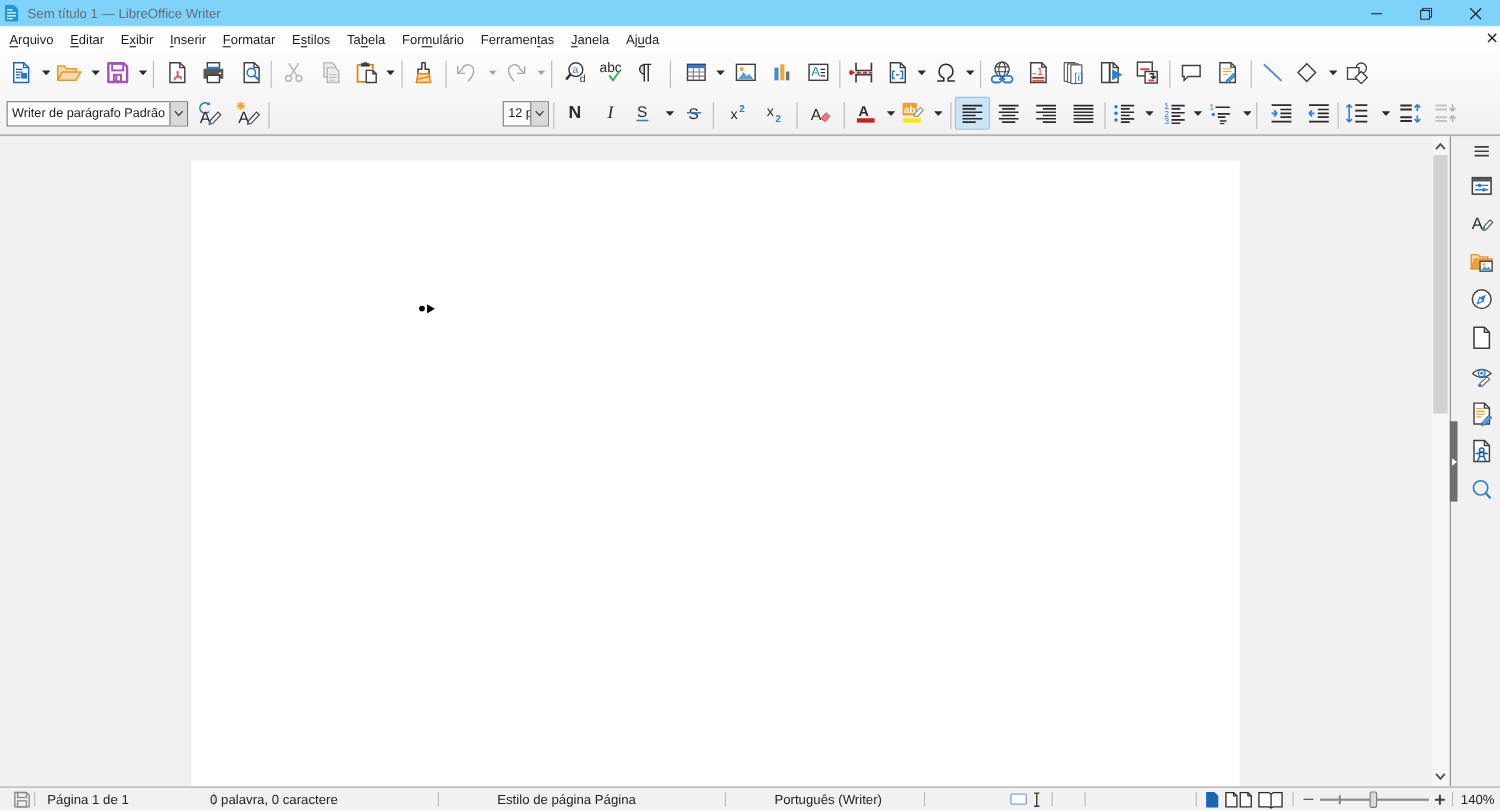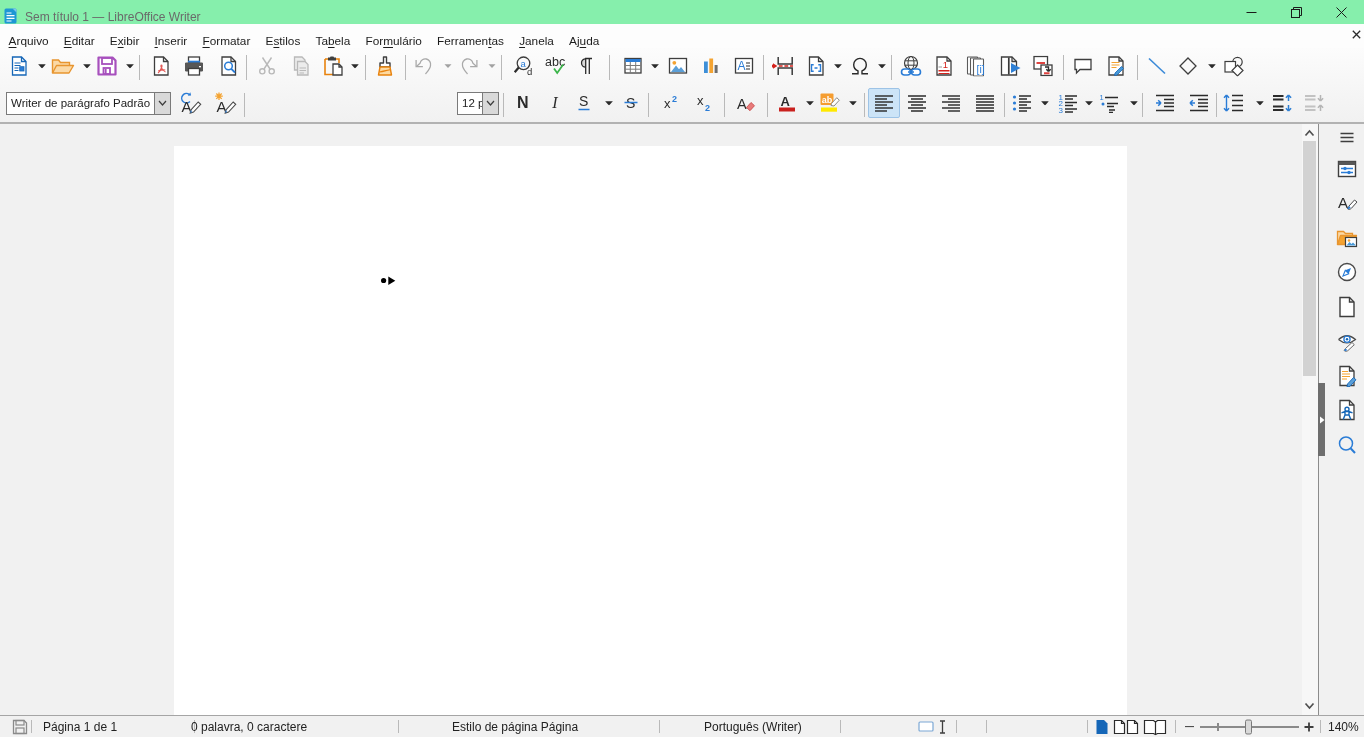--- a/index.html
+++ b/index.html
@@ -1,18 +1,18 @@
 <!DOCTYPE html>
 <html><head><meta charset="utf-8"><style>
 *{margin:0;padding:0;box-sizing:border-box}
 body{width:1364px;height:737px;font-family:"Liberation Sans",sans-serif;overflow:hidden;background:#fff;position:relative}
-.titlebar{height:24px;background:#86efac;display:flex;align-items:flex-end;position:relative}
+.titlebar{height:24px;background:#7dd3fc;display:flex;align-items:center;position:relative}
 .title{color:#6a6a6a;font-size:12px;margin-left:8px}
 .winbtns{position:absolute;right:0;top:0;height:24px;display:flex}
-.menubar{height:24px;background:#fdfdfd;display:flex;align-items:flex-end;font-size:11.8px;color:#1c1c1c;position:relative}
+.menubar{height:24px;background:#fdfdfd;display:flex;align-items:center;font-size:11.8px;color:#1c1c1c;position:relative}
 .mi{padding:0 7.6px}
 .mi u{text-decoration-thickness:1px;text-underline-offset:2px}
 .toolbars{background:linear-gradient(#fcfcfc,#f1f1f1);border-bottom:2px solid #b2b2b2;height:76px}
 .row1{height:39px;position:relative}
 .row1 .ab{top:45%!important}
 .row2{height:36px;position:relative}
 .row2 .ab{top:44.4%!important}
 .ab{position:absolute;transform:translate(-50%,-50%);display:flex;align-items:center;justify-content:center}
 .vsep{position:absolute;top:7px;bottom:7px;width:1px;background:#b9b9b9}
 .vsep2{position:absolute;top:6px;bottom:6px;width:1px;background:#b9b9b9}

